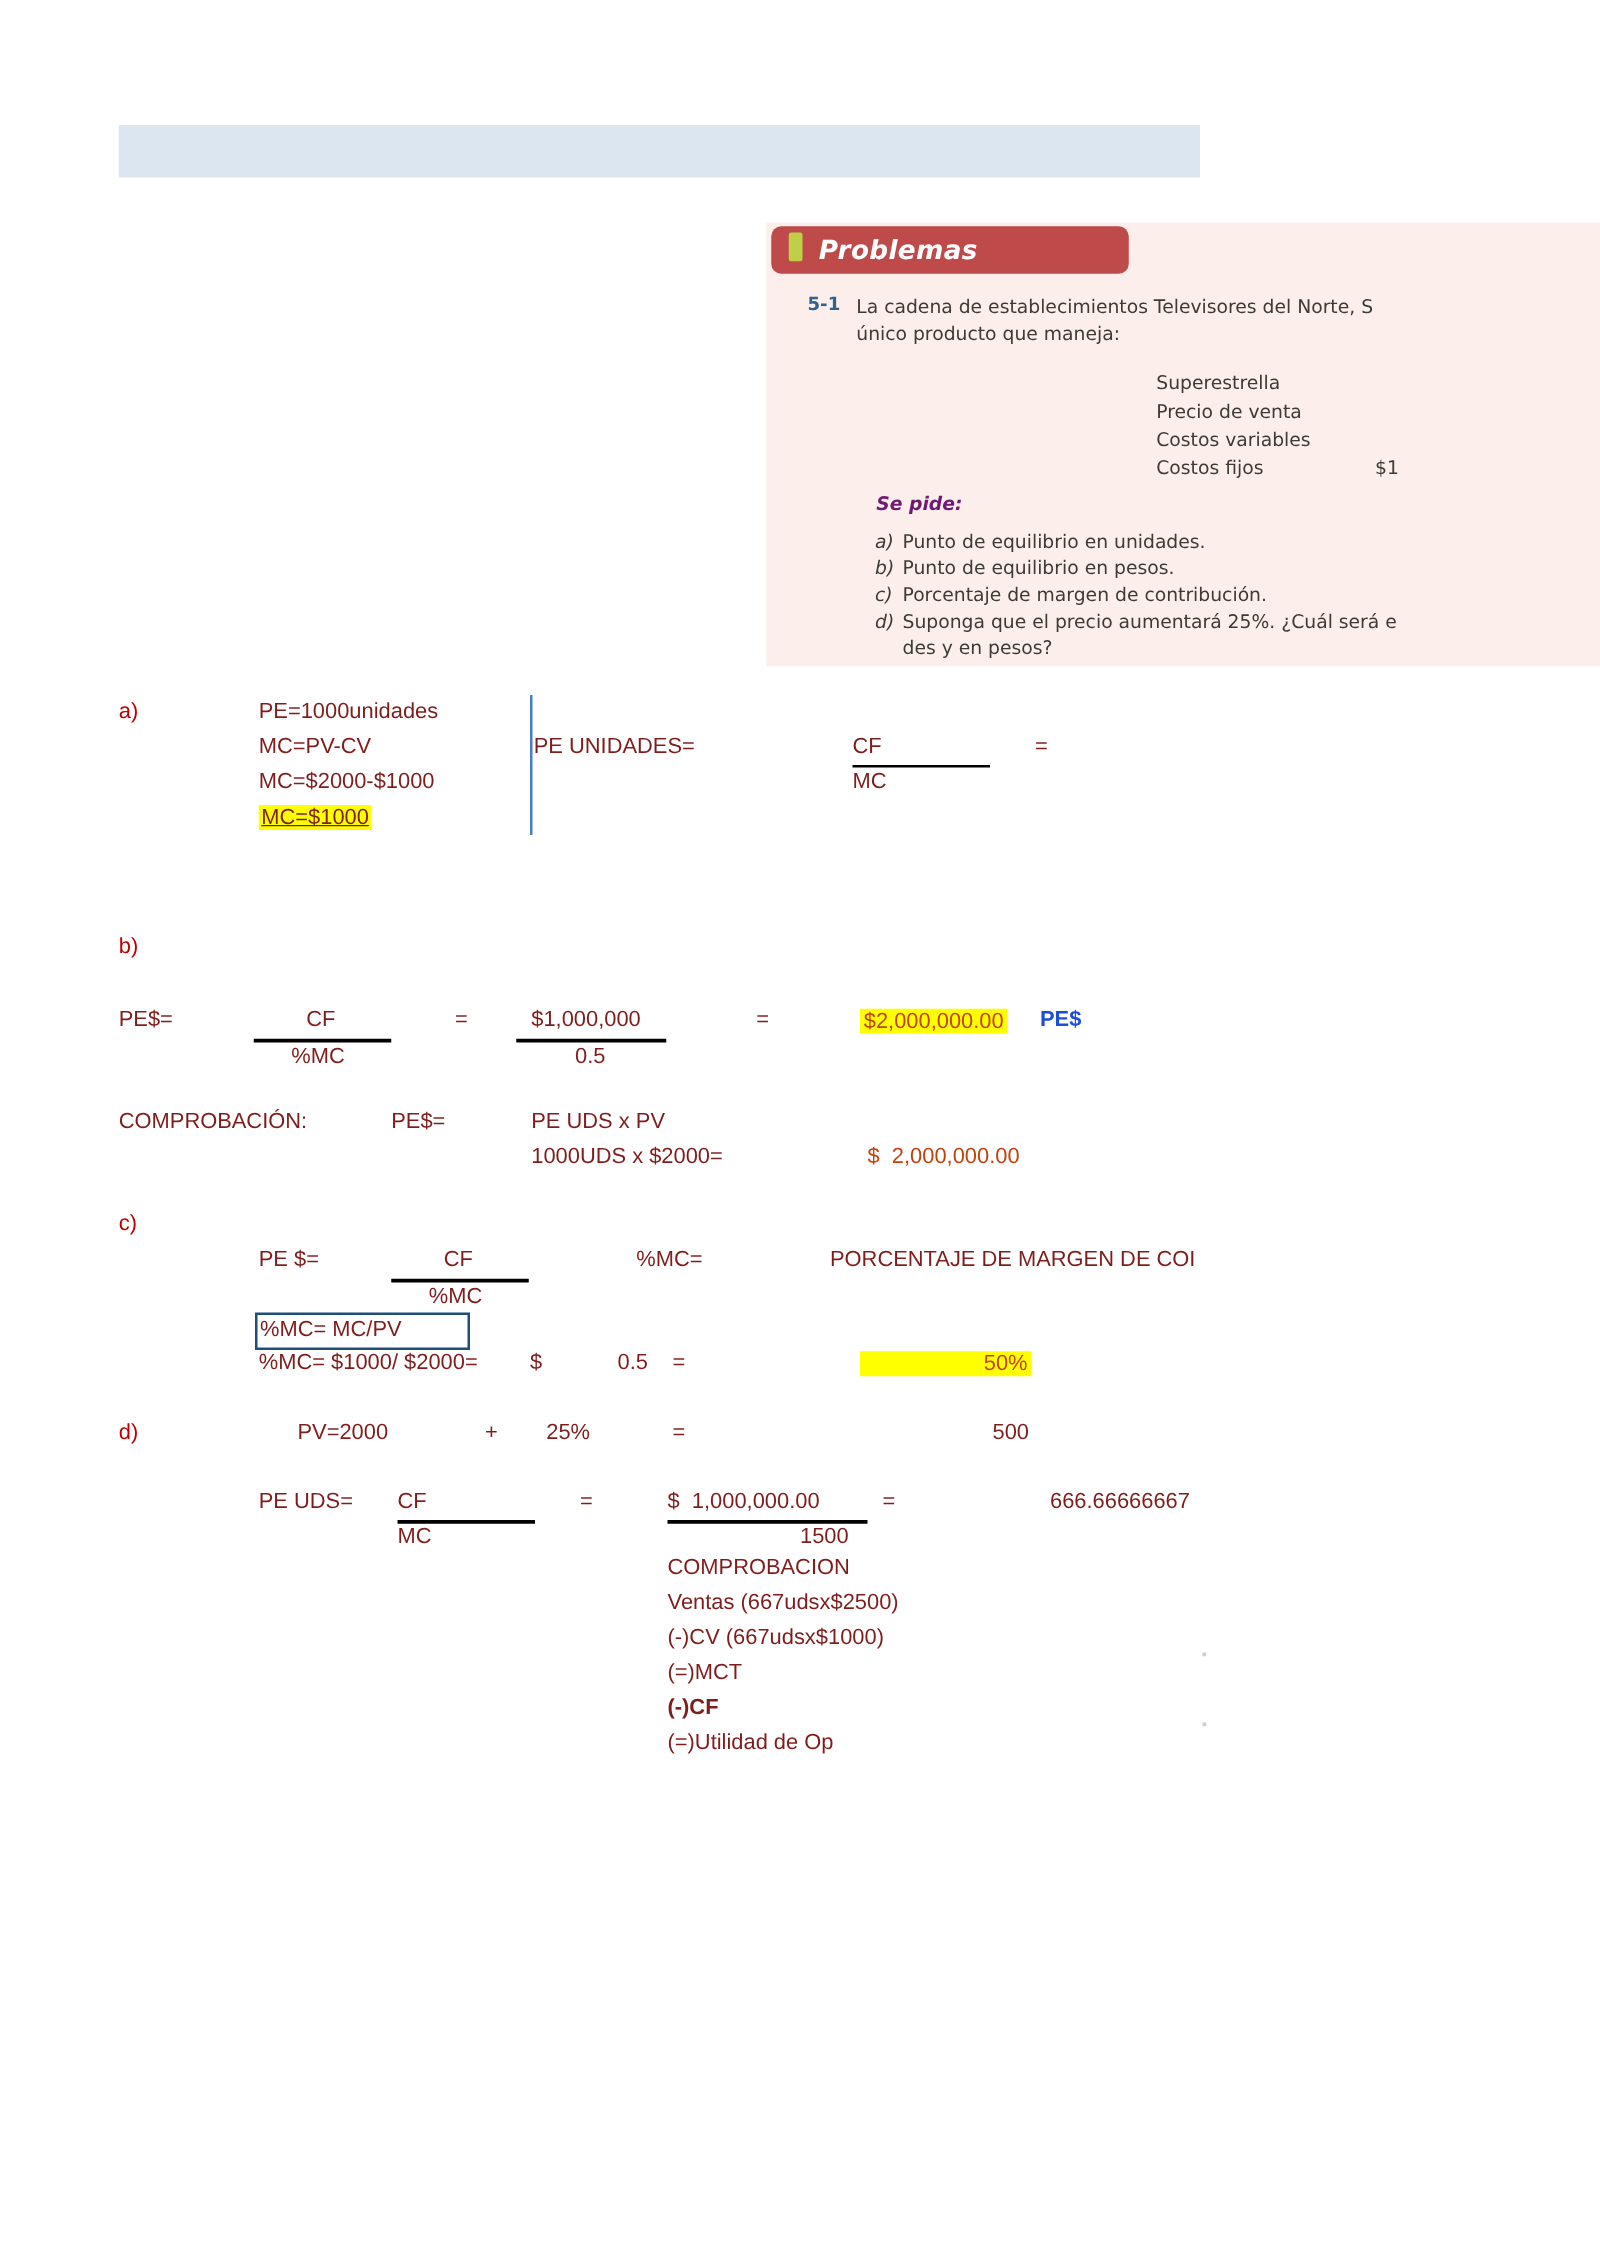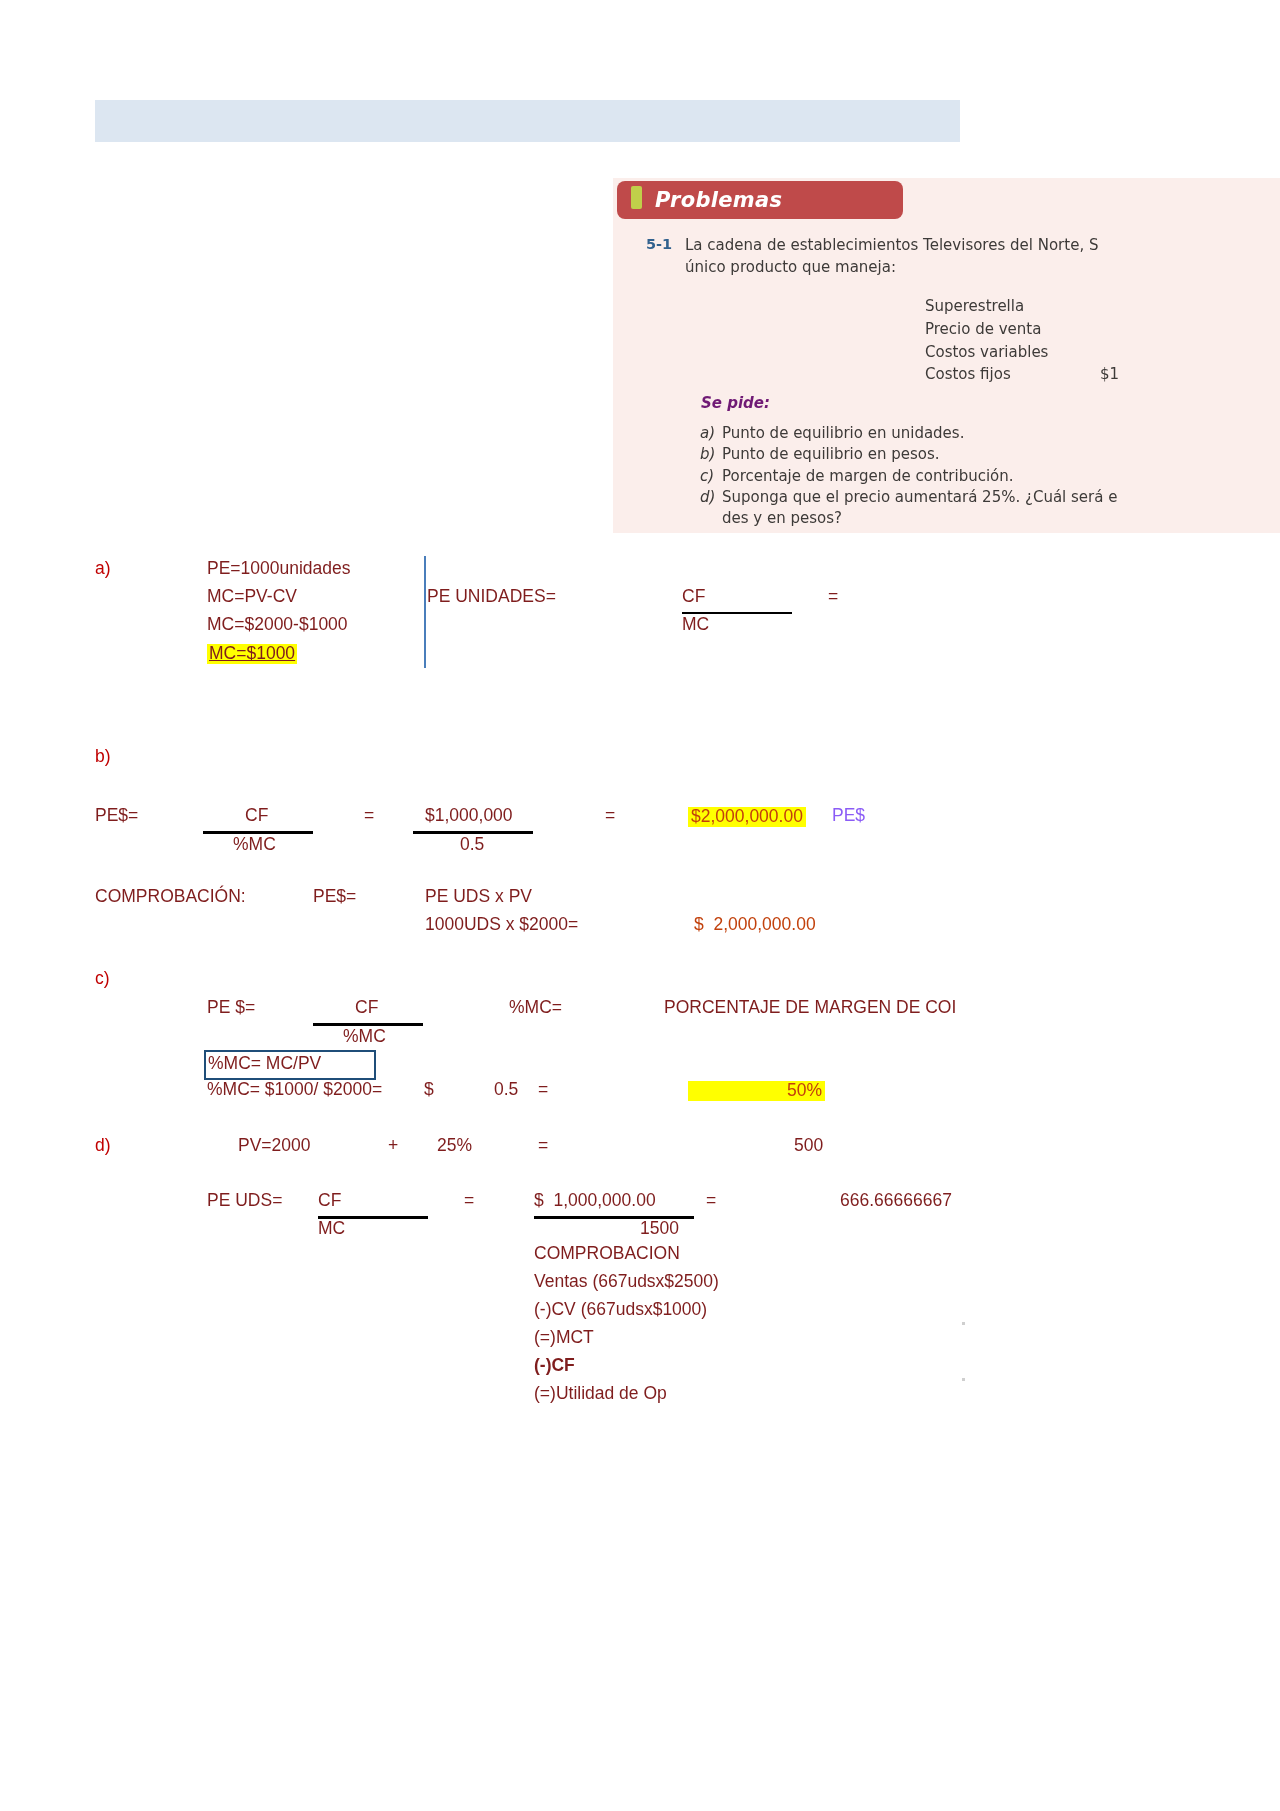--- a/index.html
+++ b/index.html
@@ -63,21 +63,21 @@
   .bk-list .li{display:flex;}
   .bk-list .li .mk{width:22px;font-style:italic;}
   .bk-list .li .tx{flex:1;}
   .bk-list .cont{margin-left:22px;}
 
   
   .t{position:absolute;font-size:17.5px;line-height:1;white-space:pre;
      font-family:"Liberation Sans", sans-serif;color:#7f1d1d;}
   .red{color:#c00000;}
   .redtx{color:#c2410c;}
-  .blue{color:#8b5cf6;}
+  .blue{color:#1d4ed8;font-weight:bold;}
   .hl{background:#ffff00;}
   .vline{position:absolute;width:2px;background:#4a7ebb;}
   .hr{position:absolute;height:2px;background:#000000;}
   .boxed{
     position:absolute;border:2px solid #1f4e79;
     box-sizing:border-box;
   }
 </style>
 </head>
 <body>

